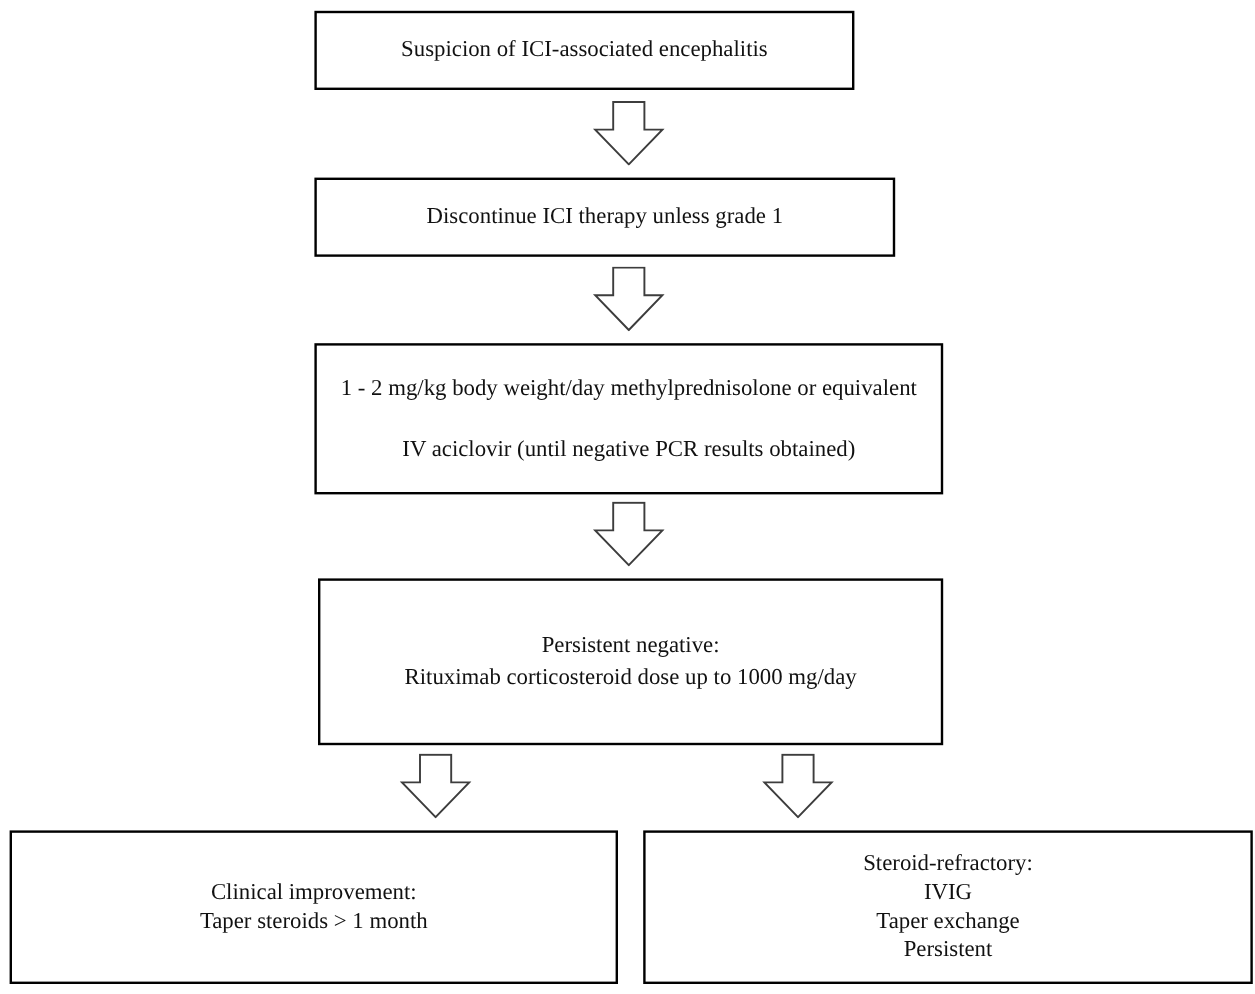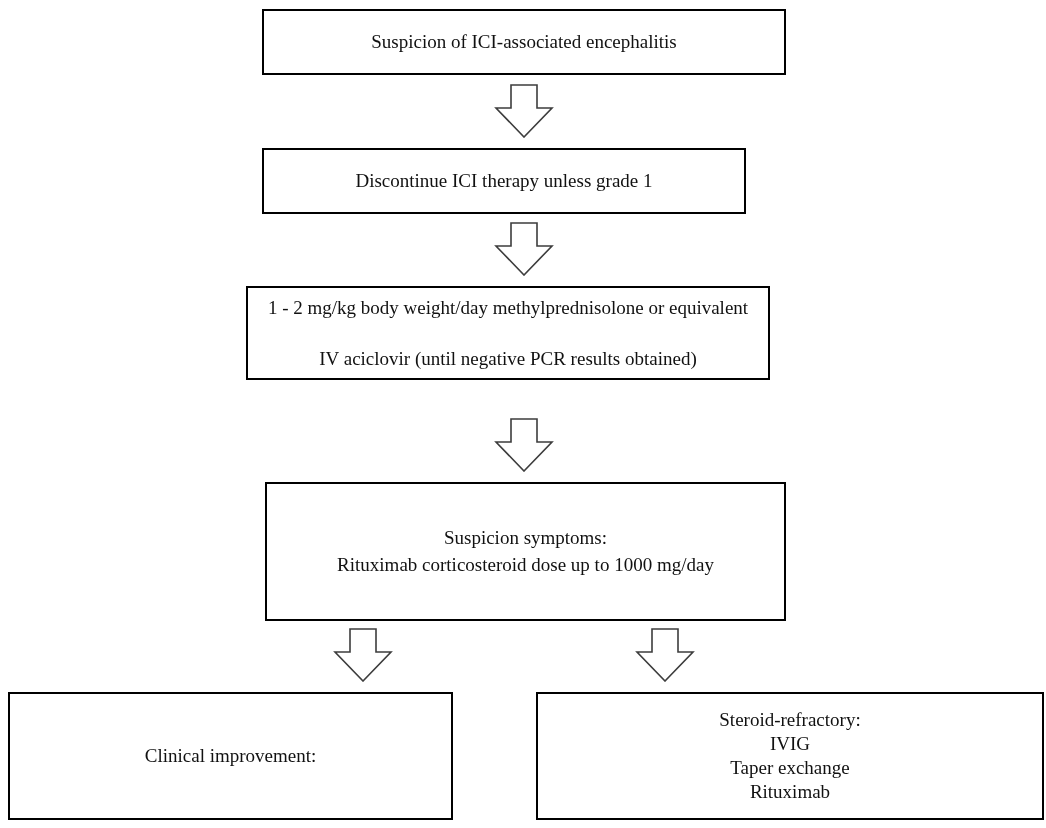--- a/index.html
+++ b/index.html
@@ -28,25 +28,25 @@
   .box p { margin: 0; line-height: 24px; }
   .box.spaced p + p { margin-top: 3px; }
   .arrow {
     position: absolute;
     width: 60px;
     height: 54px;
   }
   .arrow svg { display: block; width: 100%; height: 100%; }
 
   
-  #box-suspicion   { left: 262px; top: 9px;   width: 524px; height: 66px; }
+  #box-suspicion   { left: 262px; top: 9px;   width: 450px; height: 66px; }
   #box-discontinue { left: 262px; top: 148px; width: 484px; height: 66px; }
-  #box-steroids    { left: 246px; top: 286px; width: 524px; height: 94px; gap: 24px; }
+  #box-steroids    { left: 262px; top: 286px; width: 524px; height: 126px; gap: 24px; }
   #box-persistent  { left: 265px; top: 482px; width: 521px; height: 139px; }
-  #box-improvement { left: 8px;   top: 692px; width: 445px; height: 128px; }
+  #box-improvement { left: 8px;   top: 692px; width: 507px; height: 128px; }
   #box-refractory  { left: 536px; top: 692px; width: 508px; height: 128px; text-align: center; }
 
   #arrow-1 { left: 494px; top: 84px; }
   #arrow-2 { left: 494px; top: 222px; }
   #arrow-3 { left: 494px; top: 418px; }
   #arrow-4 { left: 333px; top: 628px; }
   #arrow-5 { left: 635px; top: 628px; }
 </style>
 </head>
 <body>
@@ -78,40 +78,41 @@
     <p>IV aciclovir (until negative PCR results obtained)</p>
   </div>
 
   <div class="arrow" id="arrow-3">
     <svg viewBox="0 0 60 54" xmlns="http://www.w3.org/2000/svg">
       <polygon points="17,1 43,1 43,24 58,24 30,53 2,24 17,24" fill="#ffffff" stroke="#3d3d3d" stroke-width="1.6"></polygon>
     </svg>
   </div>
 
   <div class="box spaced" id="box-persistent">
-    <p>Suspicion symptoms:</p>
+    <p>Persistent negative:</p>
     <p>Rituximab corticosteroid dose up to 1000 mg/day</p>
   </div>
 
   <div class="arrow" id="arrow-4">
     <svg viewBox="0 0 60 54" xmlns="http://www.w3.org/2000/svg">
       <polygon points="17,1 43,1 43,24 58,24 30,53 2,24 17,24" fill="#ffffff" stroke="#3d3d3d" stroke-width="1.6"></polygon>
     </svg>
   </div>
 
   <div class="arrow" id="arrow-5">
     <svg viewBox="0 0 60 54" xmlns="http://www.w3.org/2000/svg">
       <polygon points="17,1 43,1 43,24 58,24 30,53 2,24 17,24" fill="#ffffff" stroke="#3d3d3d" stroke-width="1.6"></polygon>
     </svg>
   </div>
 
   <div class="box" id="box-improvement">
     <p>Clinical improvement:</p>
+    <p>Taper steroids &gt; 1 month</p>
   </div>
 
   <div class="box" id="box-refractory">
     <p>Steroid-refractory:</p>
     <p>IVIG</p>
     <p>Taper exchange</p>
-    <p>Rituximab</p>
+    <p>Persistent</p>
   </div>
 
 </div>
 
 </body></html>

